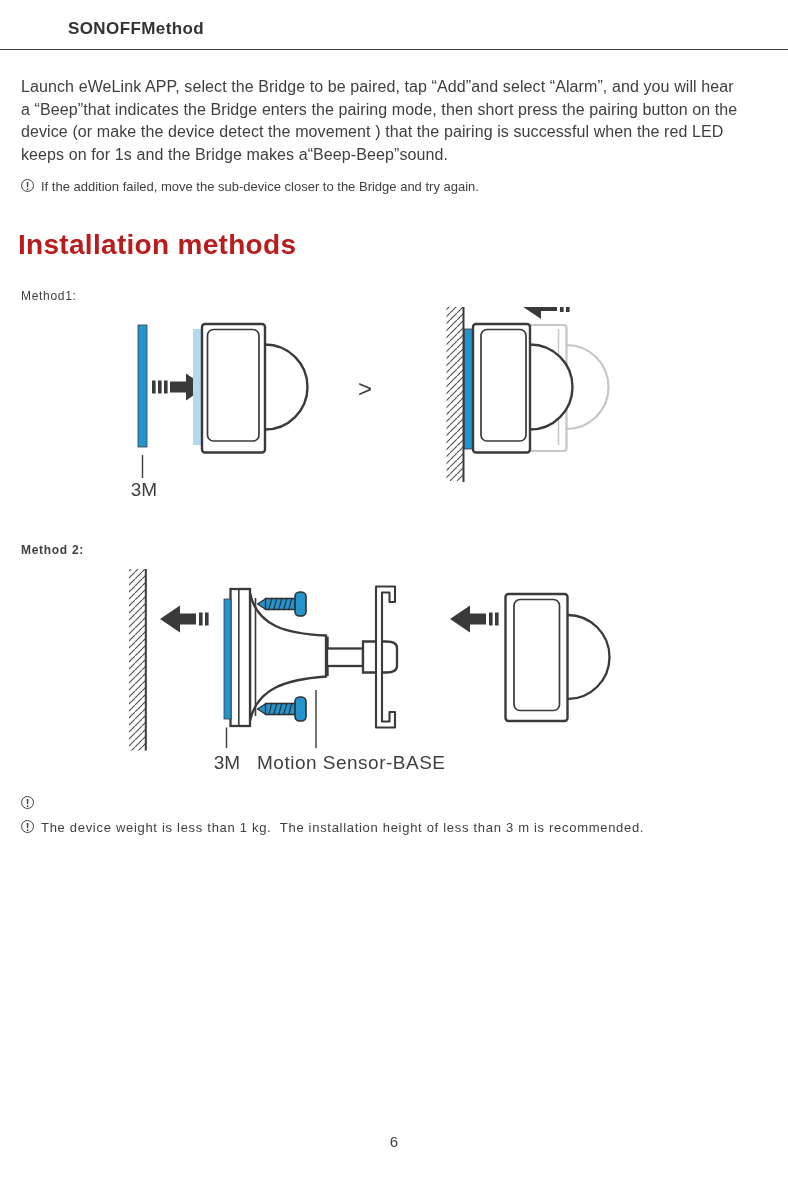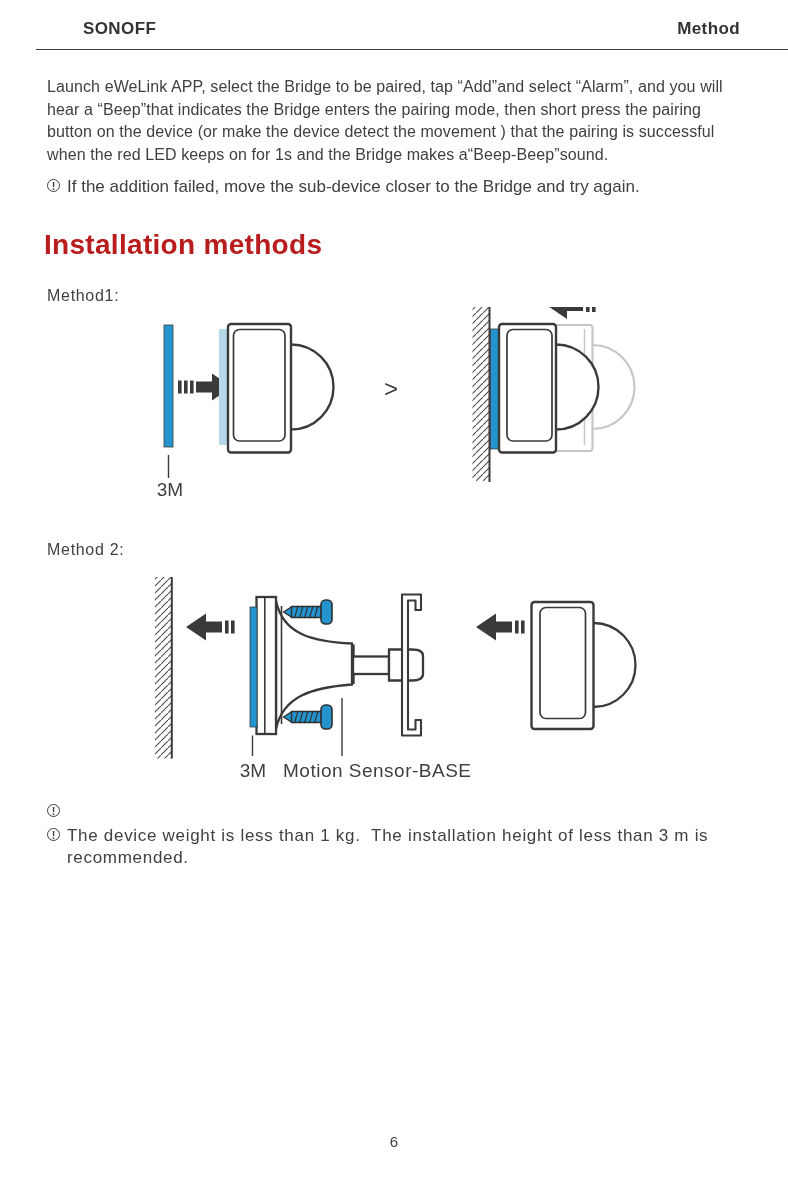--- a/index.html
+++ b/index.html
@@ -8,33 +8,32 @@
     position: relative;
     width: 788px;
     height: 1182px;
     background: #fff;
     font-family: "Liberation Sans", "DejaVu Sans", sans-serif;
     color: #3f3f3f;
     overflow: hidden;
   }
   header.doc-header {
     display: flex;
-    justify-content: space-between;
+    justify-content: flex-start;
     align-items: flex-end;
-    padding: 19px 48px 10px 47px;
+    padding: 19px 48px 10px 68px;
     border-bottom: 1.2px solid #3c3c3c;
-    margin-left: 36px;
   }
   header.doc-header span {
     font-weight: bold;
     font-size: 17px;
     letter-spacing: 0.4px;
     color: #333;
   }
-  main { padding: 0 46px 0 47px; }
+  main { padding: 0 46px 0 21px; }
   .intro {
     margin: 26px 0 0 0;
     font-size: 16px;
     line-height: 22.5px;
     letter-spacing: 0.1px;
   }
   .note-row {
     display: flex;
     gap: 7px;
     align-items: flex-start;
@@ -49,40 +48,40 @@
     margin-top: 3px;
     font-size: 11px;
     font-weight: bold;
     line-height: 12px;
     text-align: center;
     color: #3f3f3f;
   }
   .note-icon::before { content: "!"; }
   .note-row p {
     margin: 0;
-    font-size: 17px;
+    font-size: 13px;
     line-height: 22.5px;
     white-space: pre-wrap;
   }
   h1.section-title {
     margin: 30px 0 0 -3px;
     font-size: 28px;
     line-height: 31px;
     font-weight: 700;
     letter-spacing: 0.3px;
     color: #b91c1c;
   }
   .method-label {
     margin: 0;
-    font-size: 16px;
+    font-size: 12px;
     line-height: 22px;
     letter-spacing: 0.7px;
   }
   .m1-label { margin-top: 25px; }
-  .m2-label { margin-top: 36px; margin-bottom: 12px; }
+  .m2-label { margin-top: 36px; margin-bottom: 4px; font-weight: bold; }
   svg.diagram { display: block; }
   svg text {
     font-family: "Liberation Sans", "DejaVu Sans", sans-serif;
     fill: #3f3f3f;
   }
   .notes { margin-top: 16px; }
   .notes .note-row { margin-top: 8px; }
   .notes .note-row.spaced p { letter-spacing: 0.7px; }
   footer.doc-footer {
     position: absolute;

